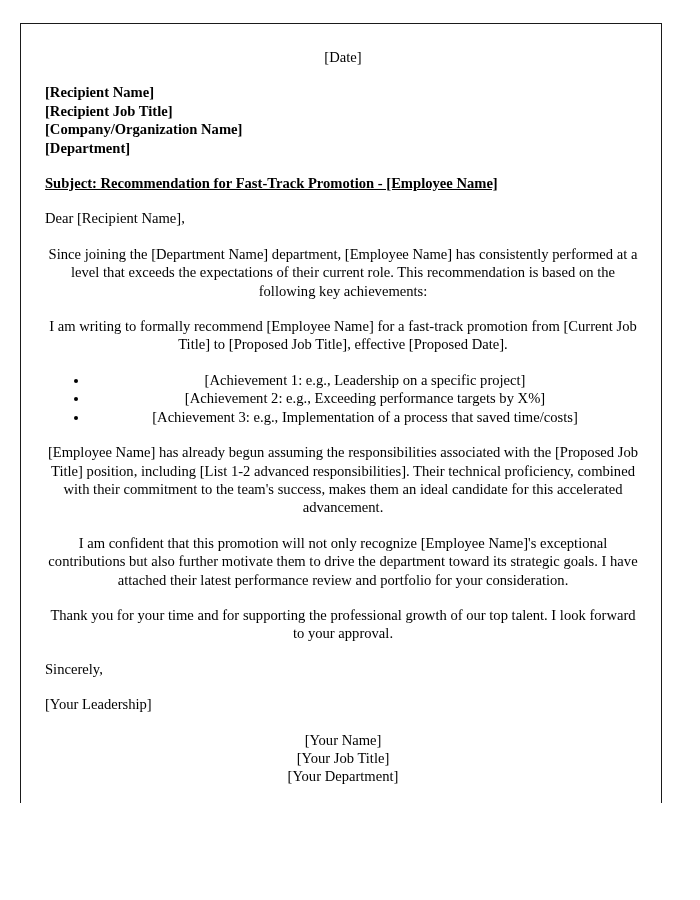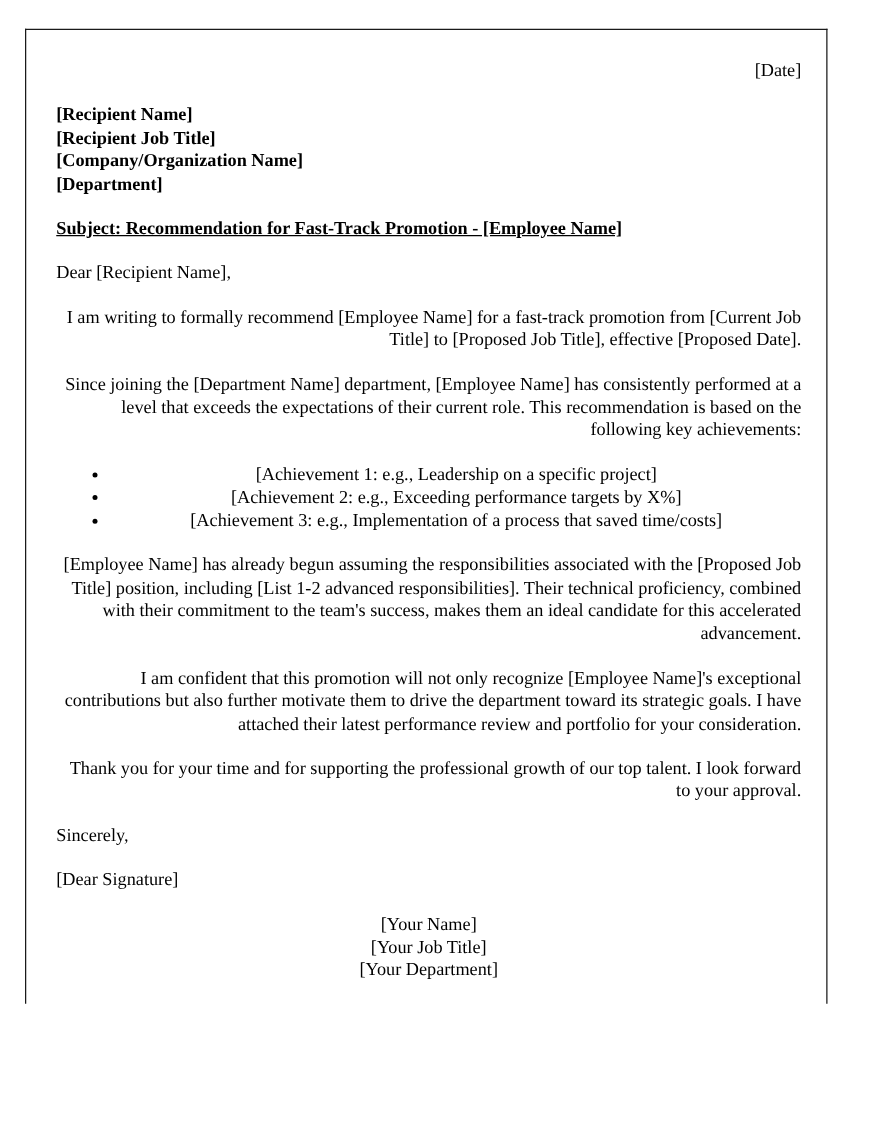--- a/index.html
+++ b/index.html
@@ -34,21 +34,21 @@
     position: absolute;
     left: 24px;
     top: 24px;
     width: 596px;        
     font-size: 14.6px;
     line-height: 18.4px;
   }
 
   .para {
     margin: 0 0 17px 0;
-    text-align: right;
+    text-align: center;
   }
 
   
   .address-block {
     margin: 0 0 17px 0;
   }
   .address-line {
     display: block;
     font-weight: bold;
   }
@@ -104,39 +104,39 @@
       <span class="address-line">[Recipient Name]</span>
       <span class="address-line">[Recipient Job Title]</span>
       <span class="address-line">[Company/Organization Name]</span>
       <span class="address-line">[Department]</span>
     </div>
 
     <p class="subject-line">Subject: Recommendation for Fast-Track Promotion - [Employee Name]</p>
 
     <p class="salutation">Dear [Recipient Name],</p>
 
+    <p class="para">Since joining the [Department Name] department, [Employee Name] has consistently performed at a level that exceeds the expectations of their current role. This recommendation is based on the following key achievements:</p>
+
     <p class="para">I am writing to formally recommend [Employee Name] for a fast-track promotion from [Current Job Title] to [Proposed Job Title], effective [Proposed Date].</p>
-
-    <p class="para">Since joining the [Department Name] department, [Employee Name] has consistently performed at a level that exceeds the expectations of their current role. This recommendation is based on the following key achievements:</p>
 
     <ul class="bullet-list">
       <li>[Achievement 1: e.g., Leadership on a specific project]</li>
       <li>[Achievement 2: e.g., Exceeding performance targets by X%]</li>
       <li>[Achievement 3: e.g., Implementation of a process that saved time/costs]</li>
     </ul>
 
     <p class="para">[Employee Name] has already begun assuming the responsibilities associated with the [Proposed Job Title] position, including [List 1-2 advanced responsibilities]. Their technical proficiency, combined with their commitment to the team's success, makes them an ideal candidate for this accelerated advancement.</p>
 
     <p class="para">I am confident that this promotion will not only recognize [Employee Name]'s exceptional contributions but also further motivate them to drive the department toward its strategic goals. I have attached their latest performance review and portfolio for your consideration.</p>
 
     <p class="para">Thank you for your time and for supporting the professional growth of our top talent. I look forward to your approval.</p>
 
     <p class="closing">Sincerely,</p>
 
-    <p class="signature-placeholder">[Dear Signature]</p>
+    <p class="signature-placeholder">[Your Leadership]</p>
 
     <div class="signature-block">
       <span class="signature-line">[Your Name]</span>
       <span class="signature-line">[Your Job Title]</span>
       <span class="signature-line">[Your Department]</span>
     </div>
 
   </div>
 </div>
 

